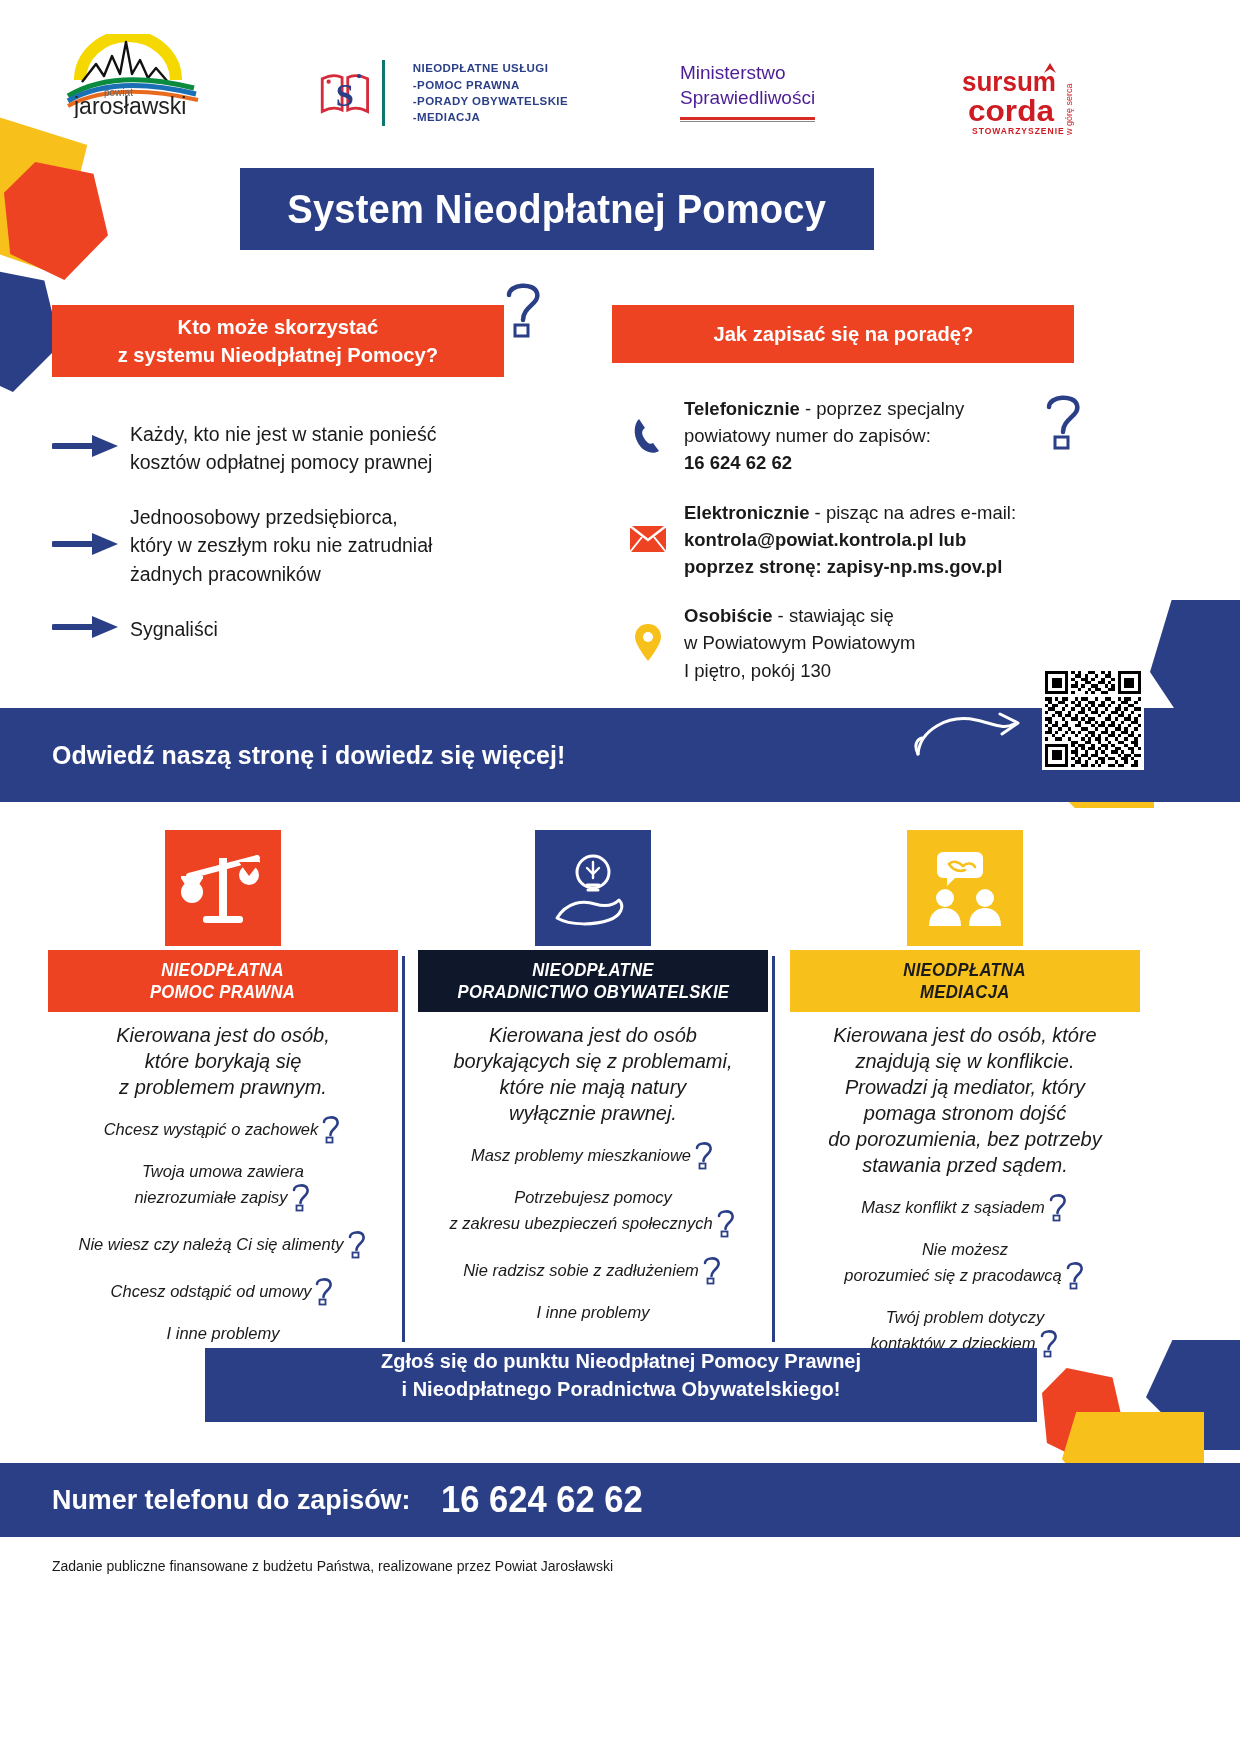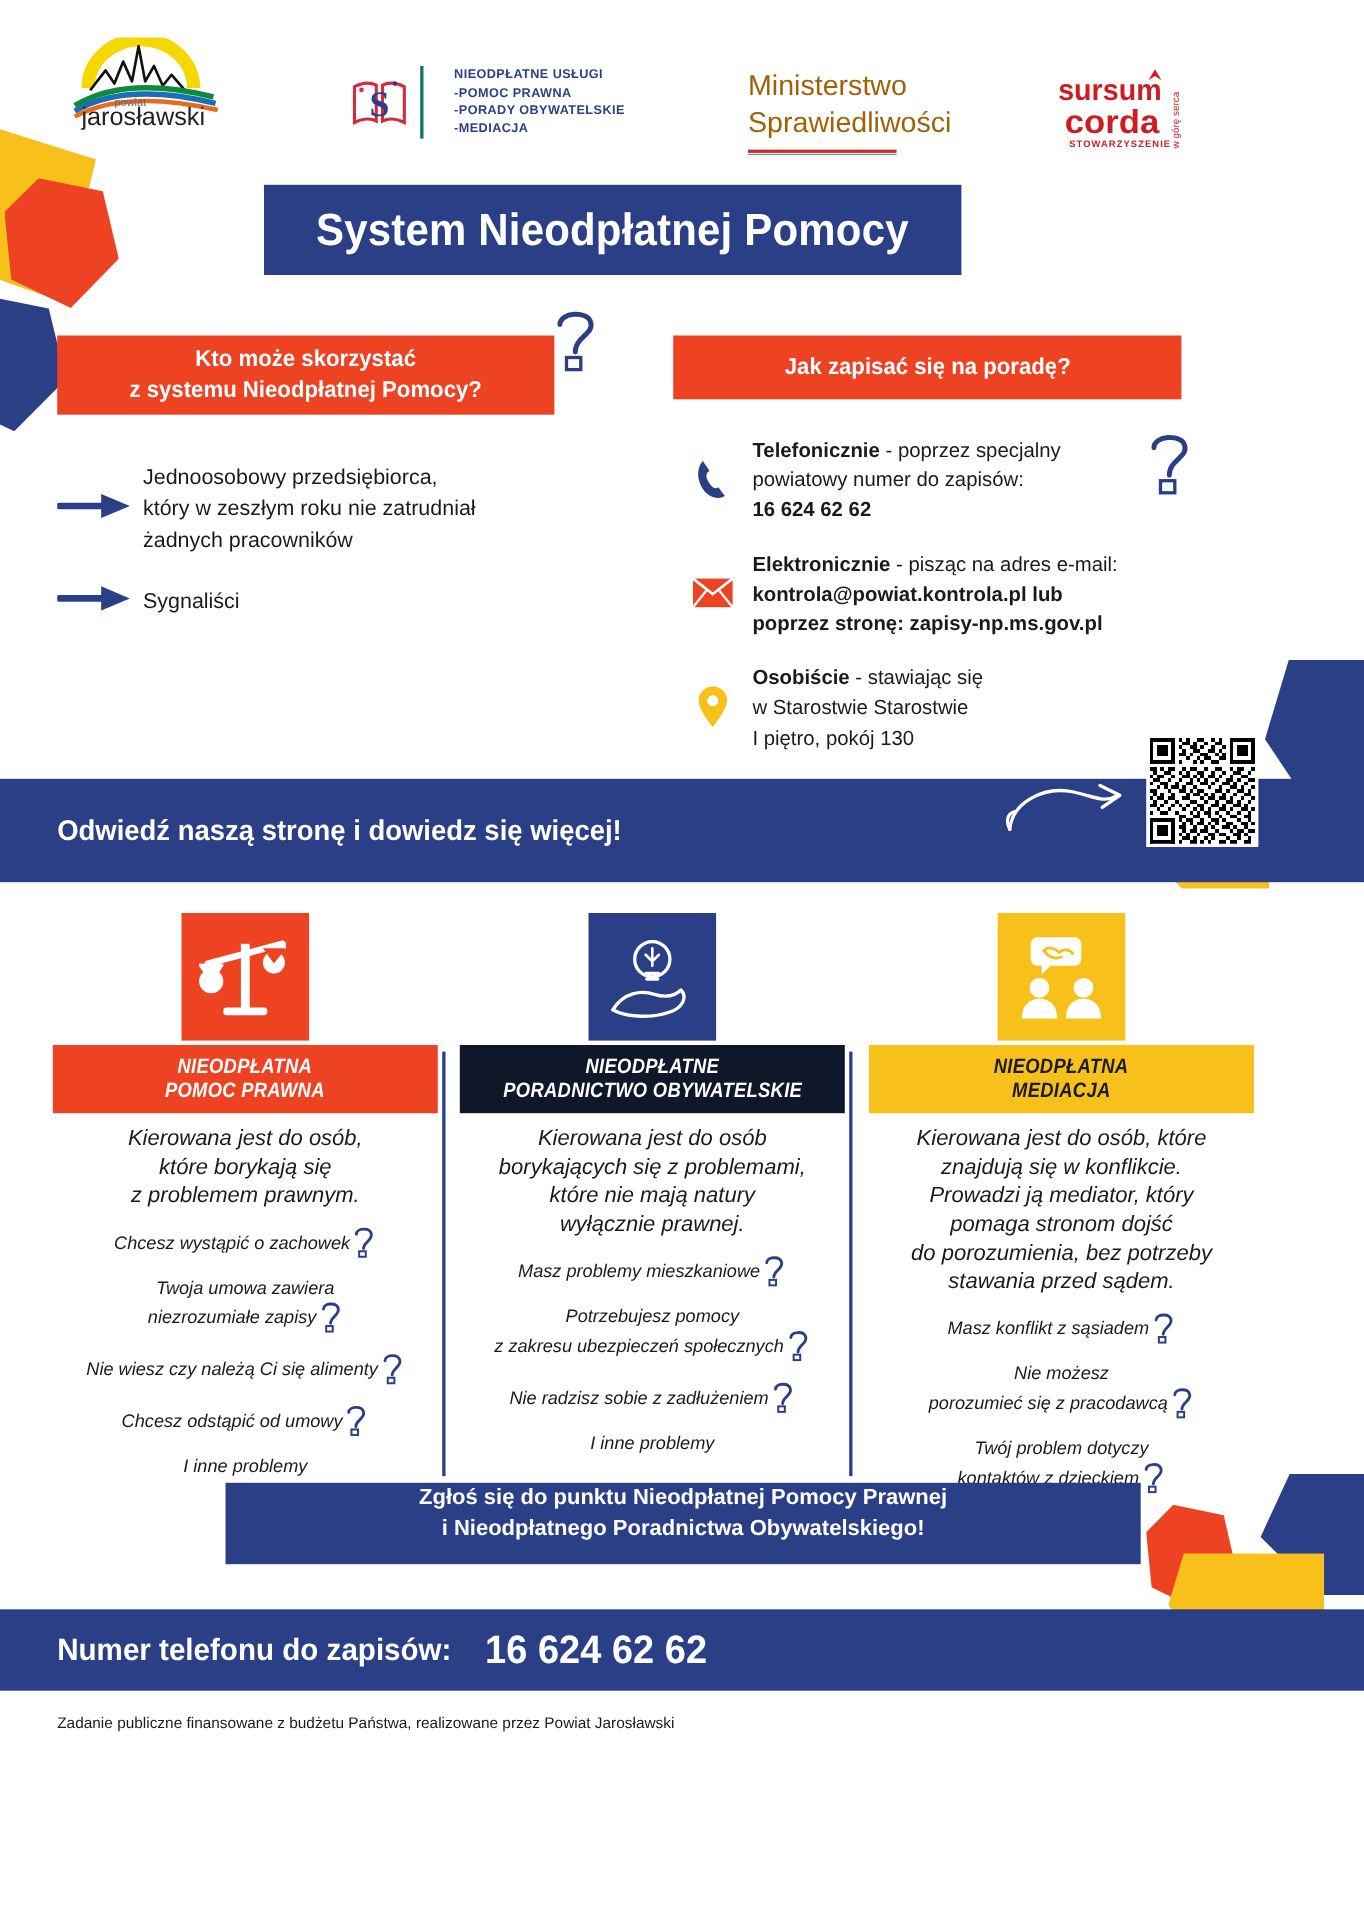--- a/index.html
+++ b/index.html
@@ -76,21 +76,21 @@
   .logo { position: absolute; }
 
   #logo-powiat { left: 52px; top: 34px; width: 180px; height: 84px; }
   #logo-npp { left: 318px; top: 58px; width: 250px; height: 70px; display: flex; align-items: center; gap: 10px; }
   #npp-lines { border-left: 3px solid #0f766e; padding-left: 28px; }
   #npp-lines div {
     color: #2B3F87; font-weight: bold; font-size: 11.5px;
     letter-spacing: .4px; line-height: 1.42; white-space: nowrap;
   }
   #logo-ms { left: 680px; top: 60px; width: 200px; }
-  #logo-ms .ms-t { font-size: 26px; color: #a16207; line-height: 1.32; }
+  #logo-ms .ms-t { font-size: 19px; color: #4c1d95; line-height: 1.32; }
   #logo-ms .ms-rule { margin-top: 7px; border-top: 3px solid #D72B26; border-bottom: 1px solid #888; height: 5px; width: 135px;}
   #logo-sc { left: 960px; top: 55px; width: 130px; height: 86px; }
 
   
   #title-bar {
     position: absolute; left: 240px; top: 168px;
     width: 634px; height: 82px;
     background: #2B3F87;
     display: flex; align-items: center; justify-content: center;
     z-index: 4;
@@ -311,20 +311,29 @@
   </div>
 
   <div id="left-list">
     <div class="bullet">
       <div class="arrow">
         <svg width="72" height="26" viewBox="0 0 72 26">
           <path d="M2 13 L50 13" stroke="#2B3F87" stroke-width="6" stroke-linecap="round"></path>
           <path d="M40 2 L66 13 L40 24 Z" fill="#2B3F87"></path>
         </svg>
       </div>
+      <div class="btxt">Każdy, kto nie jest w stanie ponieść<br>kosztów odpłatnej pomocy prawnej</div>
+    </div>
+    <div class="bullet">
+      <div class="arrow">
+        <svg width="72" height="26" viewBox="0 0 72 26">
+          <path d="M2 13 L50 13" stroke="#2B3F87" stroke-width="6" stroke-linecap="round"></path>
+          <path d="M40 2 L66 13 L40 24 Z" fill="#2B3F87"></path>
+        </svg>
+      </div>
       <div class="btxt">Jednoosobowy przedsiębiorca,<br>który w zeszłym roku nie zatrudniał<br>żadnych pracowników</div>
     </div>
     <div class="bullet">
       <div class="arrow">
         <svg width="72" height="26" viewBox="0 0 72 26">
           <path d="M2 13 L50 13" stroke="#2B3F87" stroke-width="6" stroke-linecap="round"></path>
           <path d="M40 2 L66 13 L40 24 Z" fill="#2B3F87"></path>
         </svg>
       </div>
       <div class="btxt">Sygnaliści</div>
@@ -374,21 +383,21 @@
 
     <div class="crow">
       <div class="cicon">
         <svg width="28" height="40" viewBox="0 0 28 40">
           <path d="M14 1 C6 1, 1 7, 1 14 C1 22, 14 38, 14 38 C14 38, 27 22, 27 14 C27 7, 22 1, 14 1 Z" fill="#F7C01A"></path>
           <circle cx="14" cy="14" r="5" fill="#fff"></circle>
         </svg>
       </div>
       <div class="ctxt">
         <b>Osobiście</b><span> - stawiając się</span><br>
-        <span>w Starostwie Starostwie</span><br>
+        <span>w Powiatowym Powiatowym</span><br>
         <span>I piętro, pokój 130</span>
       </div>
     </div>
 
   </div>
 
   <div id="qr-arrow">
     <svg width="110" height="58" viewBox="0 0 110 58">
       <path d="M4 48 C6 24, 34 8, 62 14 C80 18, 90 24, 100 18" fill="none" stroke="#fff" stroke-width="3" stroke-linecap="round"></path>
       <path d="M86 8 L104 17 L88 28" fill="none" stroke="#fff" stroke-width="3" stroke-linecap="round" stroke-linejoin="round"></path>

